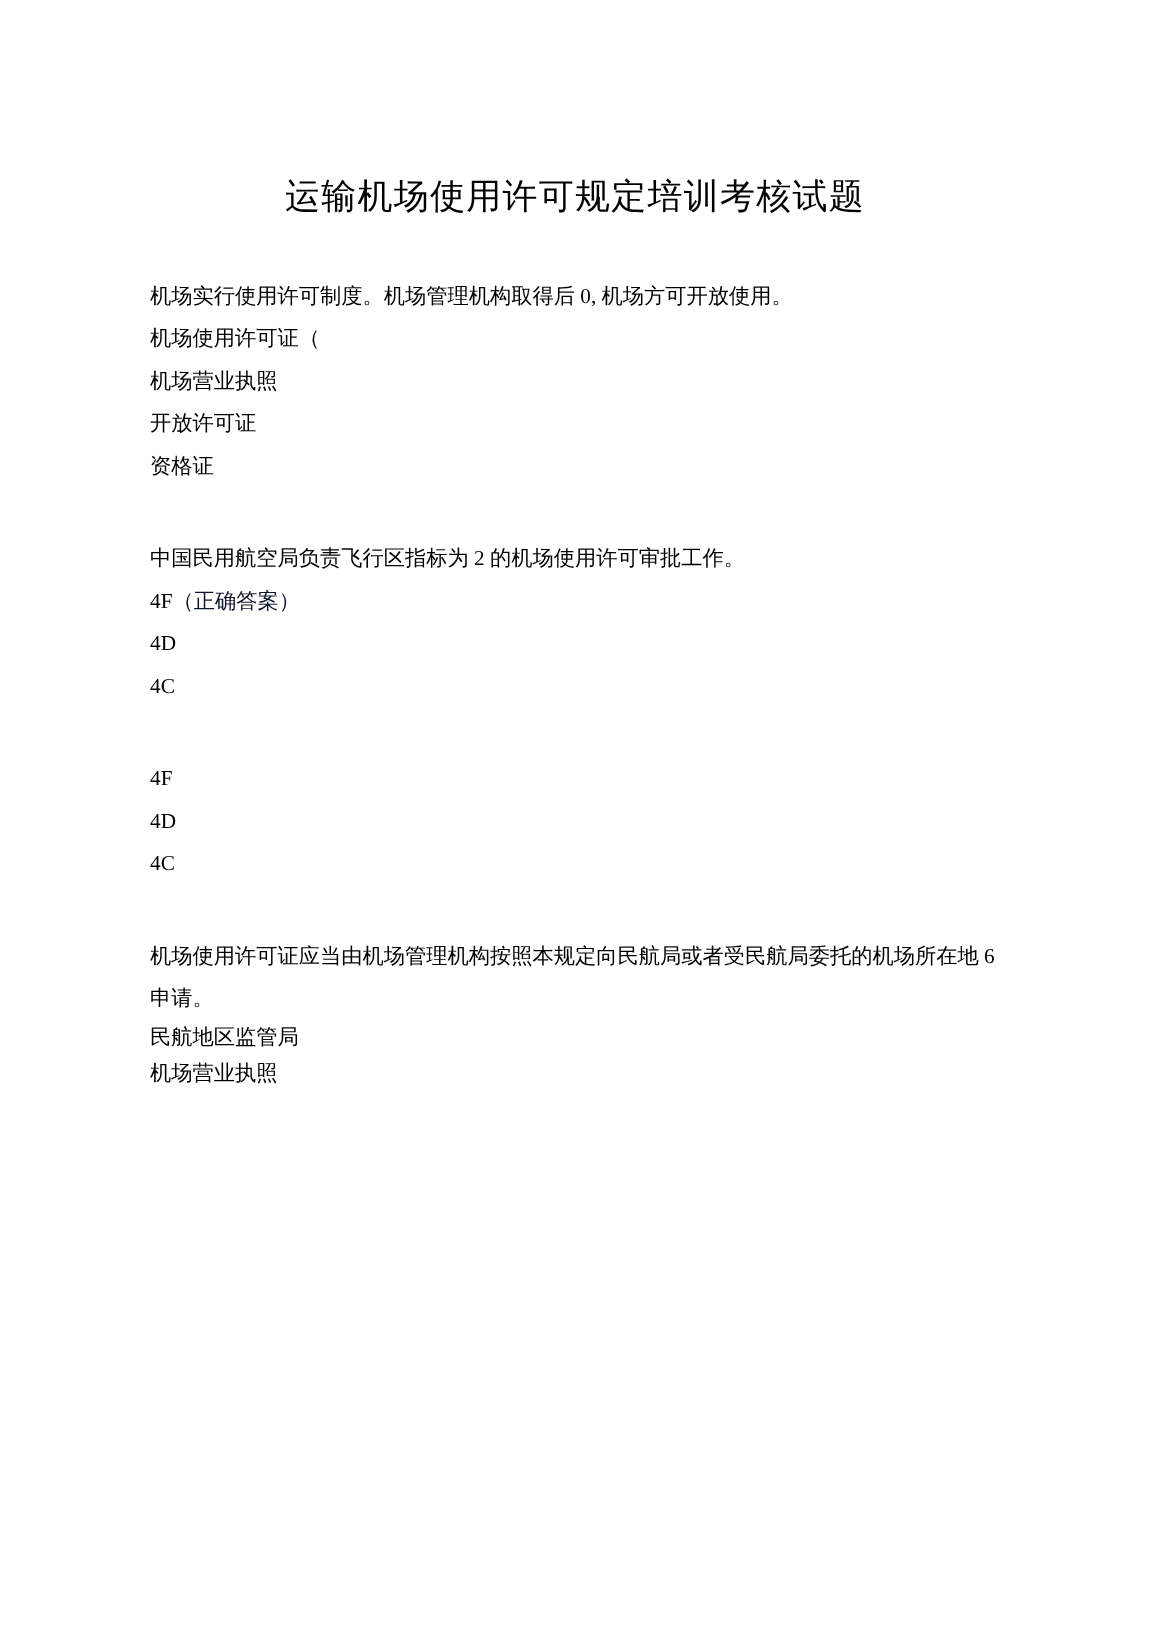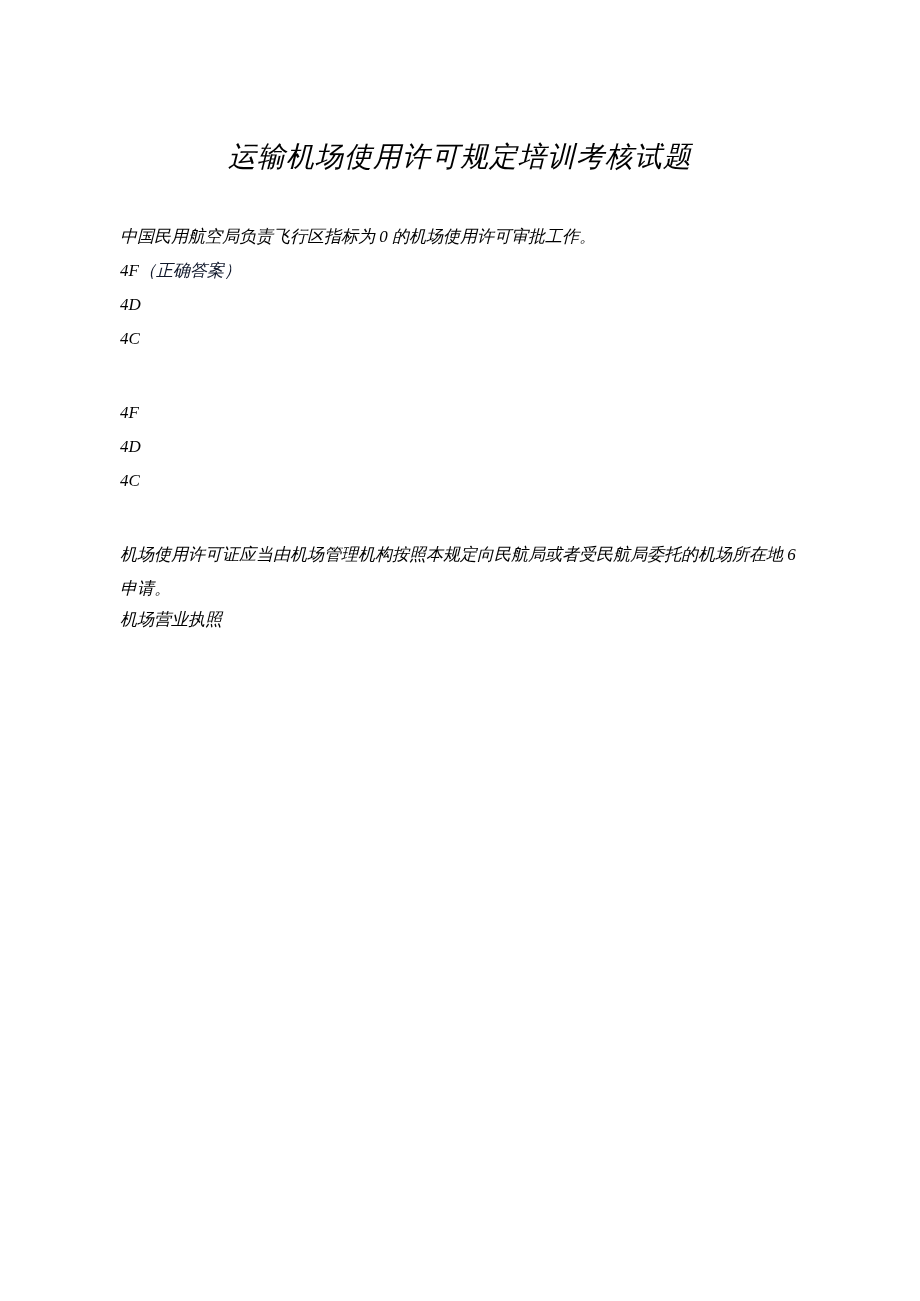--- a/index.html
+++ b/index.html
@@ -8,21 +8,20 @@
     width: 920px;
     background: #ffffff;
     font-family: "SimSun", "宋体", serif;
     color: #000000;
   }
   .page {
     box-sizing: border-box;
     width: 920px;
     min-height: 1301px;
     padding: 120px 120px 112px 120px;
-    font-style: italic;
   }
   .title {
     text-align: center;
     font-size: 28px;
     font-weight: 400;
     margin: 18px 0 44px 0;
     letter-spacing: 1px;
   }
   .block {
     margin-bottom: 40px;
@@ -43,34 +42,42 @@
     margin-left: 60px;
   }
 </style>
 </head>
 <body>
 
 <div class="page">
 
   <h1 class="title">运输机场使用许可规定培训考核试题</h1>
 
+  <div class="block">
+    <p class="line">机场实行使用许可制度。机场管理机构取得后 0, 机场方可开放使用。</p>
+    <p class="line">机场使用许可证（</p>
+    <p class="line">机场营业执照</p>
+    <p class="line">开放许可证</p>
+    <p class="line">资格证</p>
+  </div>
 
   <div class="block">
-    <p class="line">中国民用航空局负责飞行区指标为 0 的机场使用许可审批工作。</p>
+    <p class="line">中国民用航空局负责飞行区指标为 2 的机场使用许可审批工作。</p>
     <p class="line">
       <span>4F</span><span class="correct">（正确答案）</span>
     </p>
     <p class="line">4D</p>
     <p class="line">4C</p>
   </div>
 
   <div class="block">
     <p class="line">4F</p>
     <p class="line">4D</p>
     <p class="line">4C</p>
   </div>
 
   <div class="block">
     <p class="line">机场使用许可证应当由机场管理机构按照本规定向民航局或者受民航局委托的机场所在地 6 申请。</p>
+    <p class="line tight">民航地区监管局</p>
     <p class="line tight">机场营业执照</p>
   </div>
 
 </div>
 
 </body></html>

